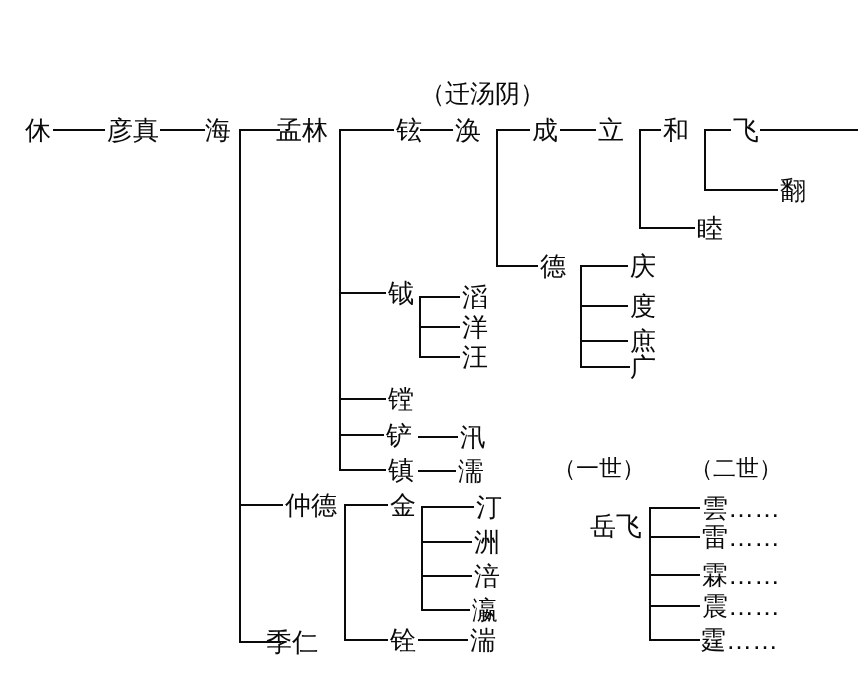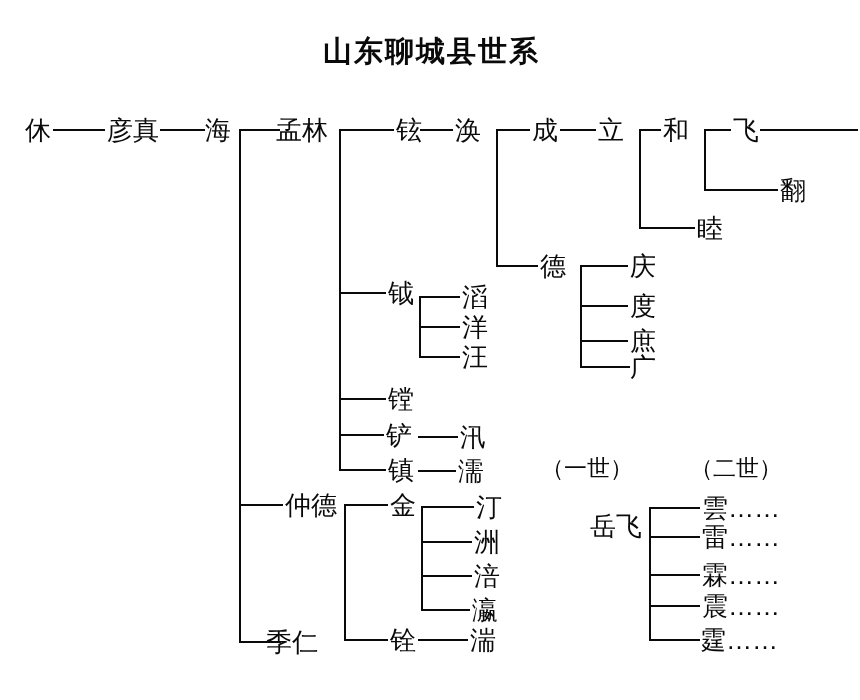--- a/index.html
+++ b/index.html
@@ -10,22 +10,22 @@
   .hdr{position:absolute;font-size:23px;line-height:1;white-space:nowrap;}
   .n{position:absolute;font-size:26px;line-height:1;white-space:nowrap;}
   .h{position:absolute;height:2px;background:#0a0a0a;}
   .v{position:absolute;width:2px;background:#0a0a0a;}
 </style>
 </head>
 <body>
 
 <div id="page">
 
-  <div class="title" style="left:323px;top:37px">山东聊城县世系</div>
-  <div class="hdr" style="left:541px;top:457px">（一世）</div>
+  <div class="ann" style="left:420px;top:81px">（迁汤阴）</div>
+  <div class="hdr" style="left:553px;top:457px">（一世）</div>
   <div class="hdr" style="left:690px;top:457px">（二世）</div>
 
   <div class="n" style="left:25px;top:117px">休</div>
   <div class="n" style="left:107px;top:117px">彦真</div>
   <div class="n" style="left:205px;top:117px">海</div>
   <div class="n" style="left:276px;top:117px">孟林</div>
   <div class="n" style="left:396px;top:117px">铉</div>
   <div class="n" style="left:455px;top:117px">涣</div>
   <div class="n" style="left:532px;top:117px">成</div>
   <div class="n" style="left:598px;top:117px">立</div>

